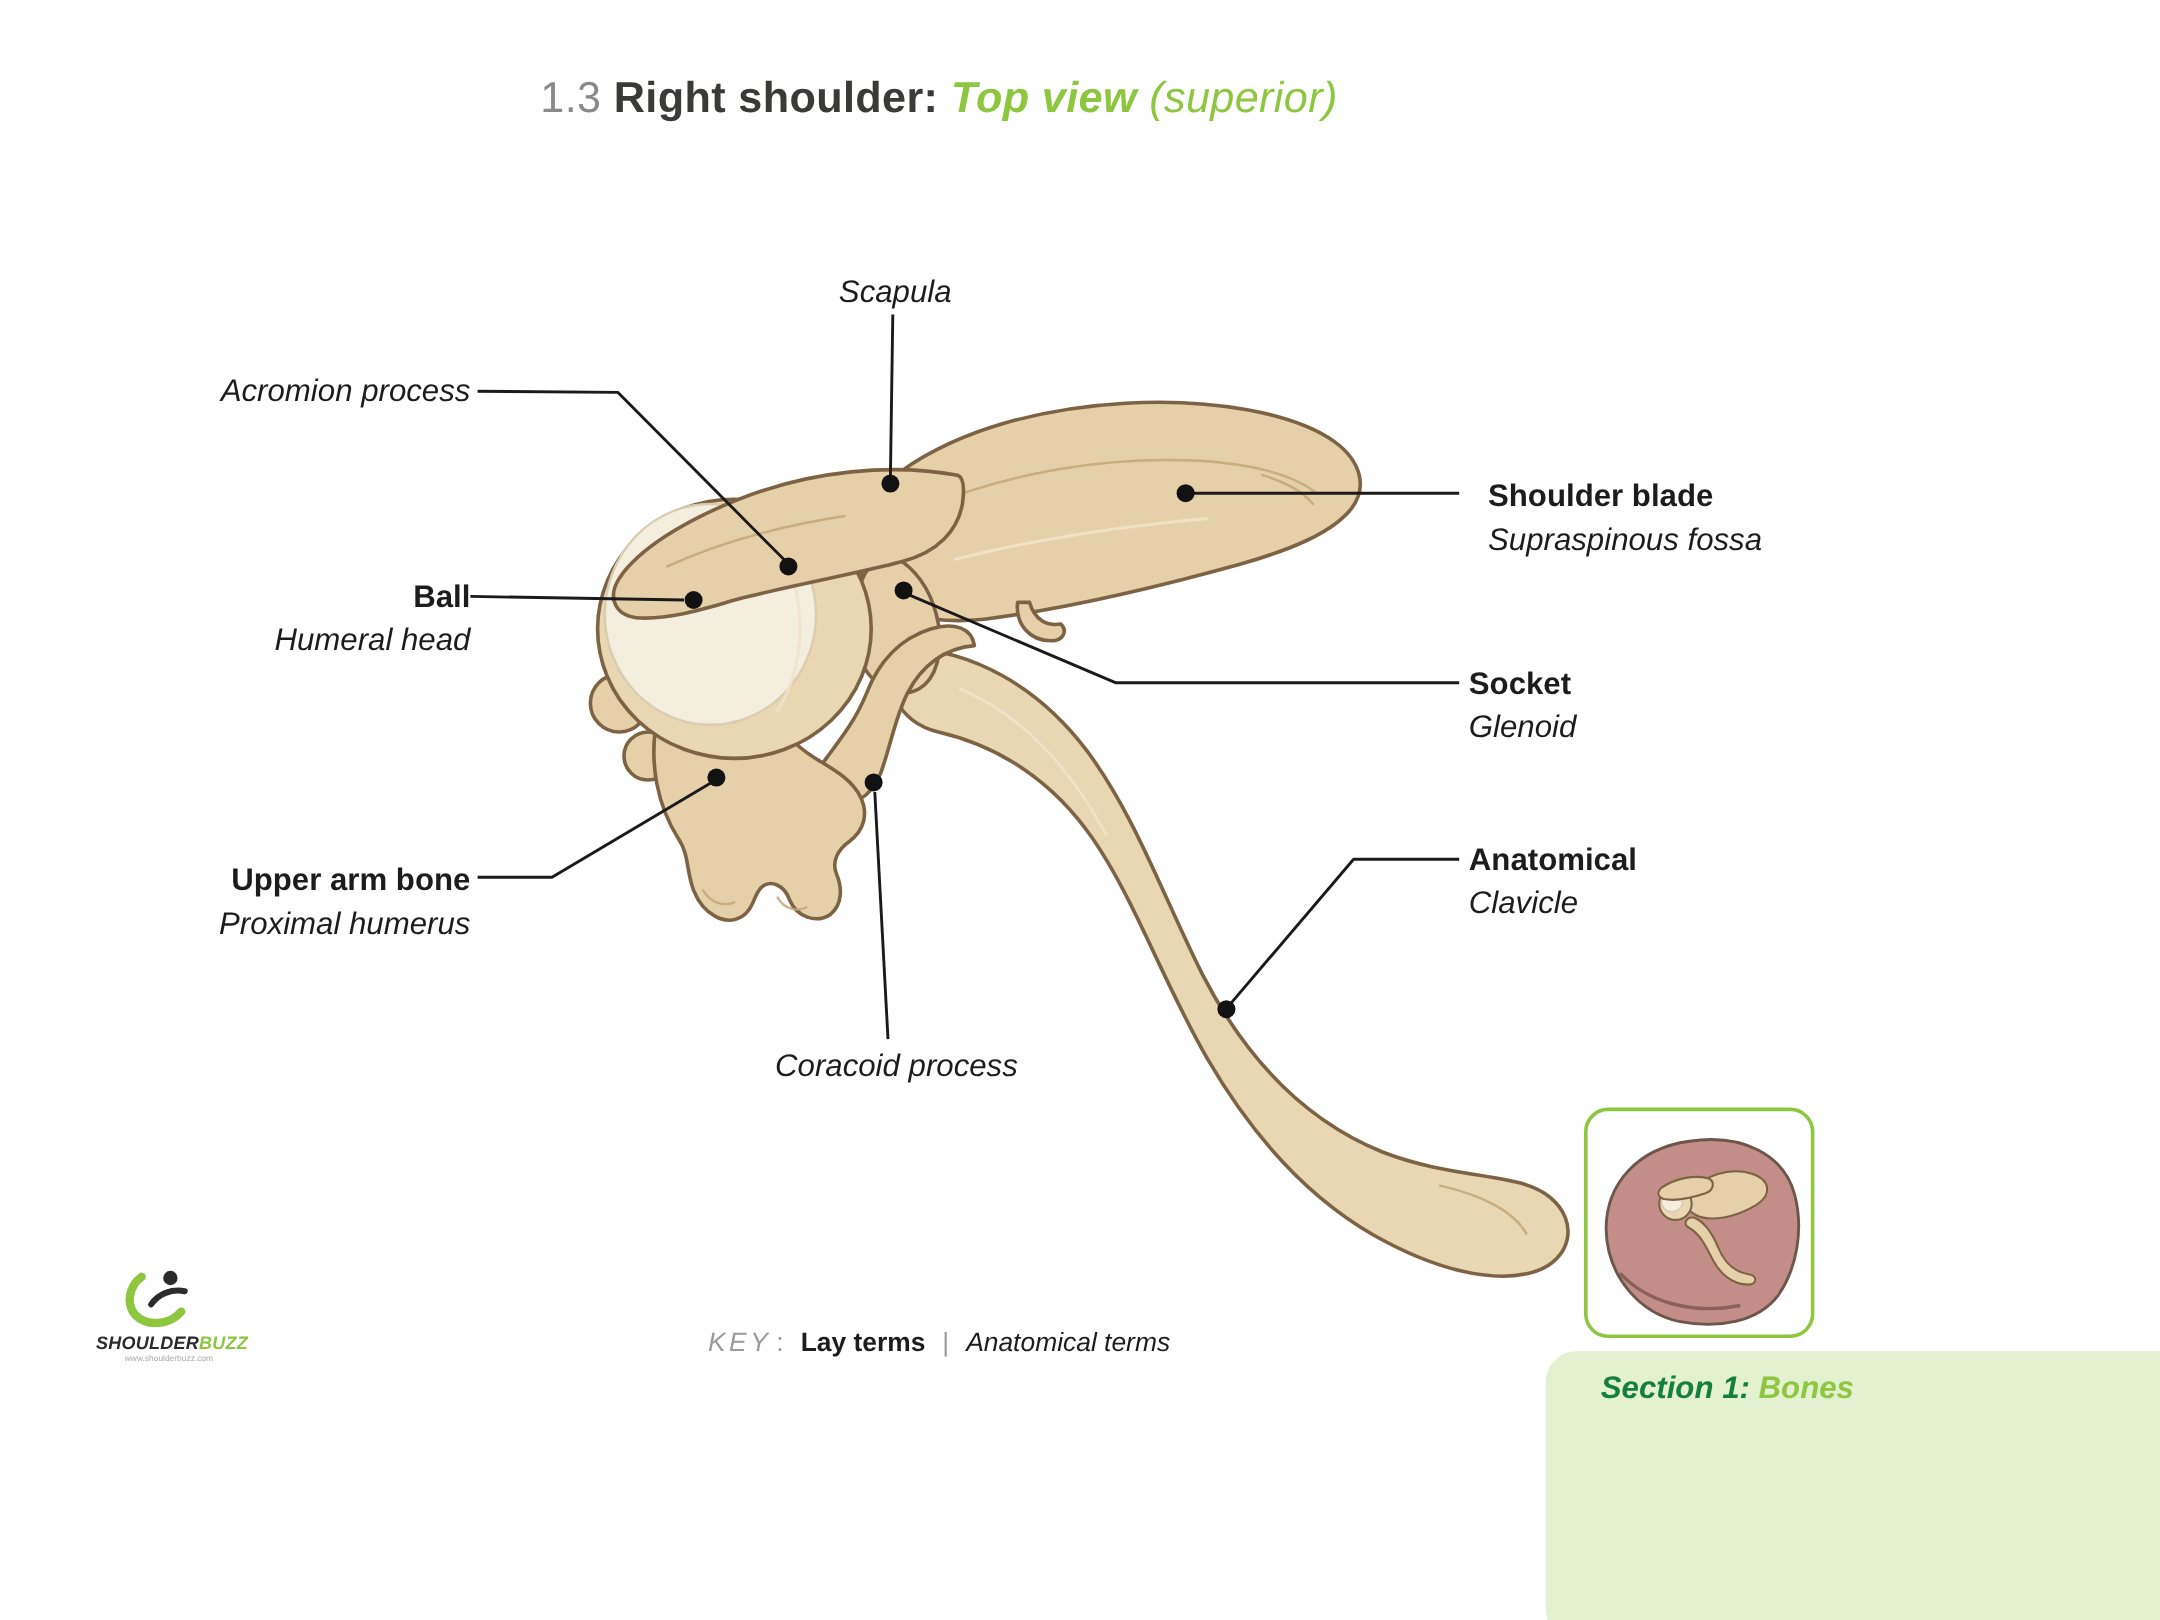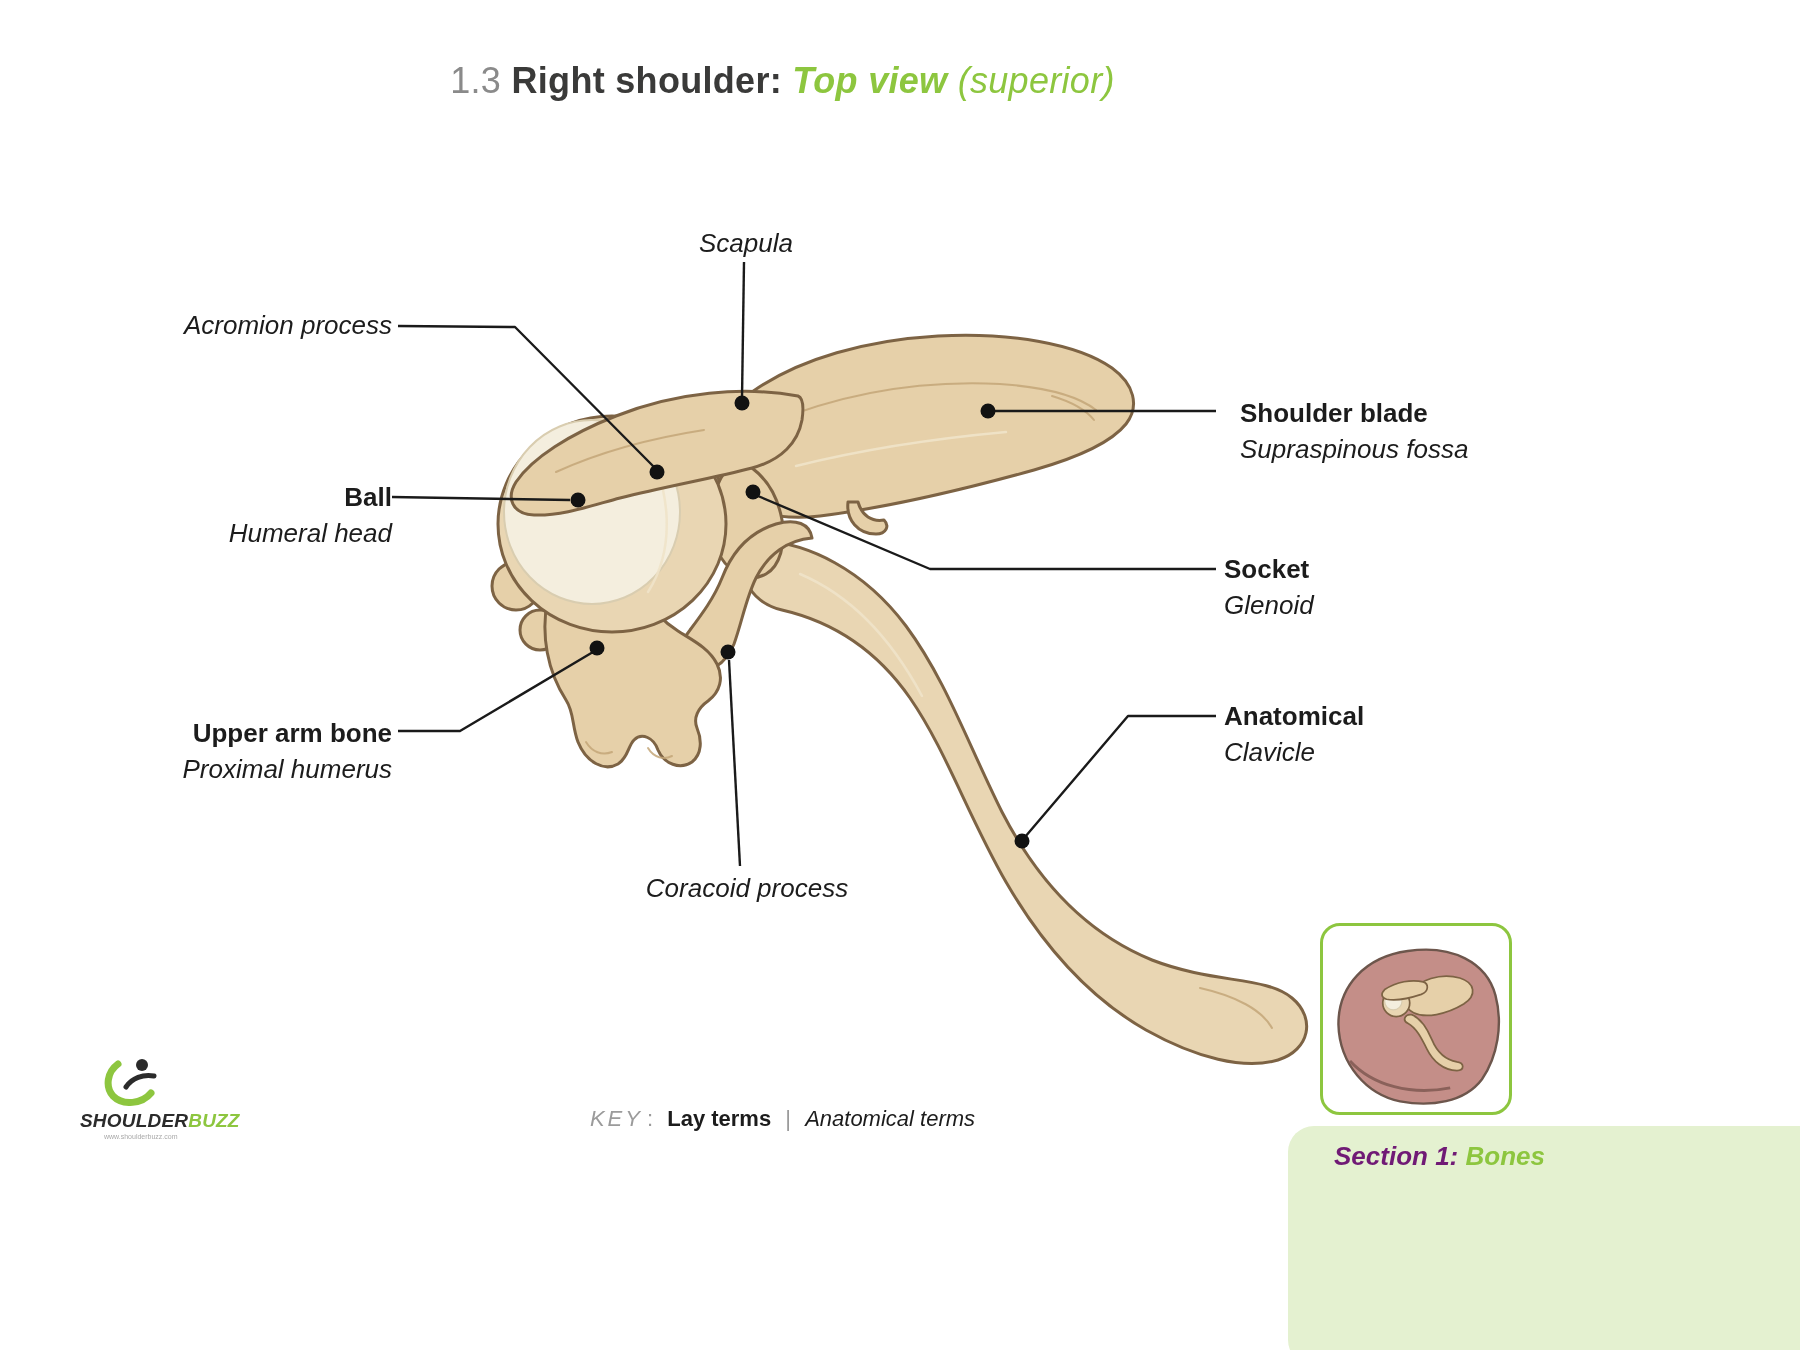--- a/index.html
+++ b/index.html
@@ -43,39 +43,39 @@
   }
   .k-label { color:#9b9b9b; letter-spacing:3px;font-style:italic; }
   .k-colon { color:#9b9b9b; letter-spacing:0; margin-left:4px; }
   .k-lay   { font-weight:700; margin-left:8px; }
   .k-div   { color:#9b9b9b; font-weight:300; margin:0 8px; }
   .k-anat  { font-style:italic; }
 
   
   .logo { position:absolute; left:80px; top:1056px; width:150px; text-align:left; }
   .logo .mark { margin-left:22px; }
-  .brand { font-size:19px; font-weight:700; font-style:italic; letter-spacing:.2px; }
+  .brand { font-size:15px; font-weight:700; font-style:italic; letter-spacing:.2px; }
   .brand .b1 { color:#2b2b2b; }
   .brand .b2 { color:#8dc63f; }
   .logo .url { font-size:7px; color:#a9a9a9; margin-top:1px; margin-left:24px; }
 
   
   .thumb {
     position:absolute; left:1320px; top:923px; width:192px; height:192px;
     background:#ffffff; border:3.5px solid #8dc63f; border-radius:20px; overflow:hidden;
   }
 
   
   .banner {
     position:absolute; left:1288px; top:1126px; width:560px; height:240px;
     background:#e4f1d0; border-radius:26px;
     padding:15px 0 0 46px;
     font-size:26px; font-style:italic; font-weight:700;
   }
-  .banner .s-label { color:#701a75; }
+  .banner .s-label { color:#15803d; }
   .banner .s-value { color:#8dc63f; }
 </style>
 </head>
 <body>
 
 <div class="page">
 
   <header class="title">
     <span class="t-num">1.3</span>
     <span class="t-main">Right shoulder:</span>

